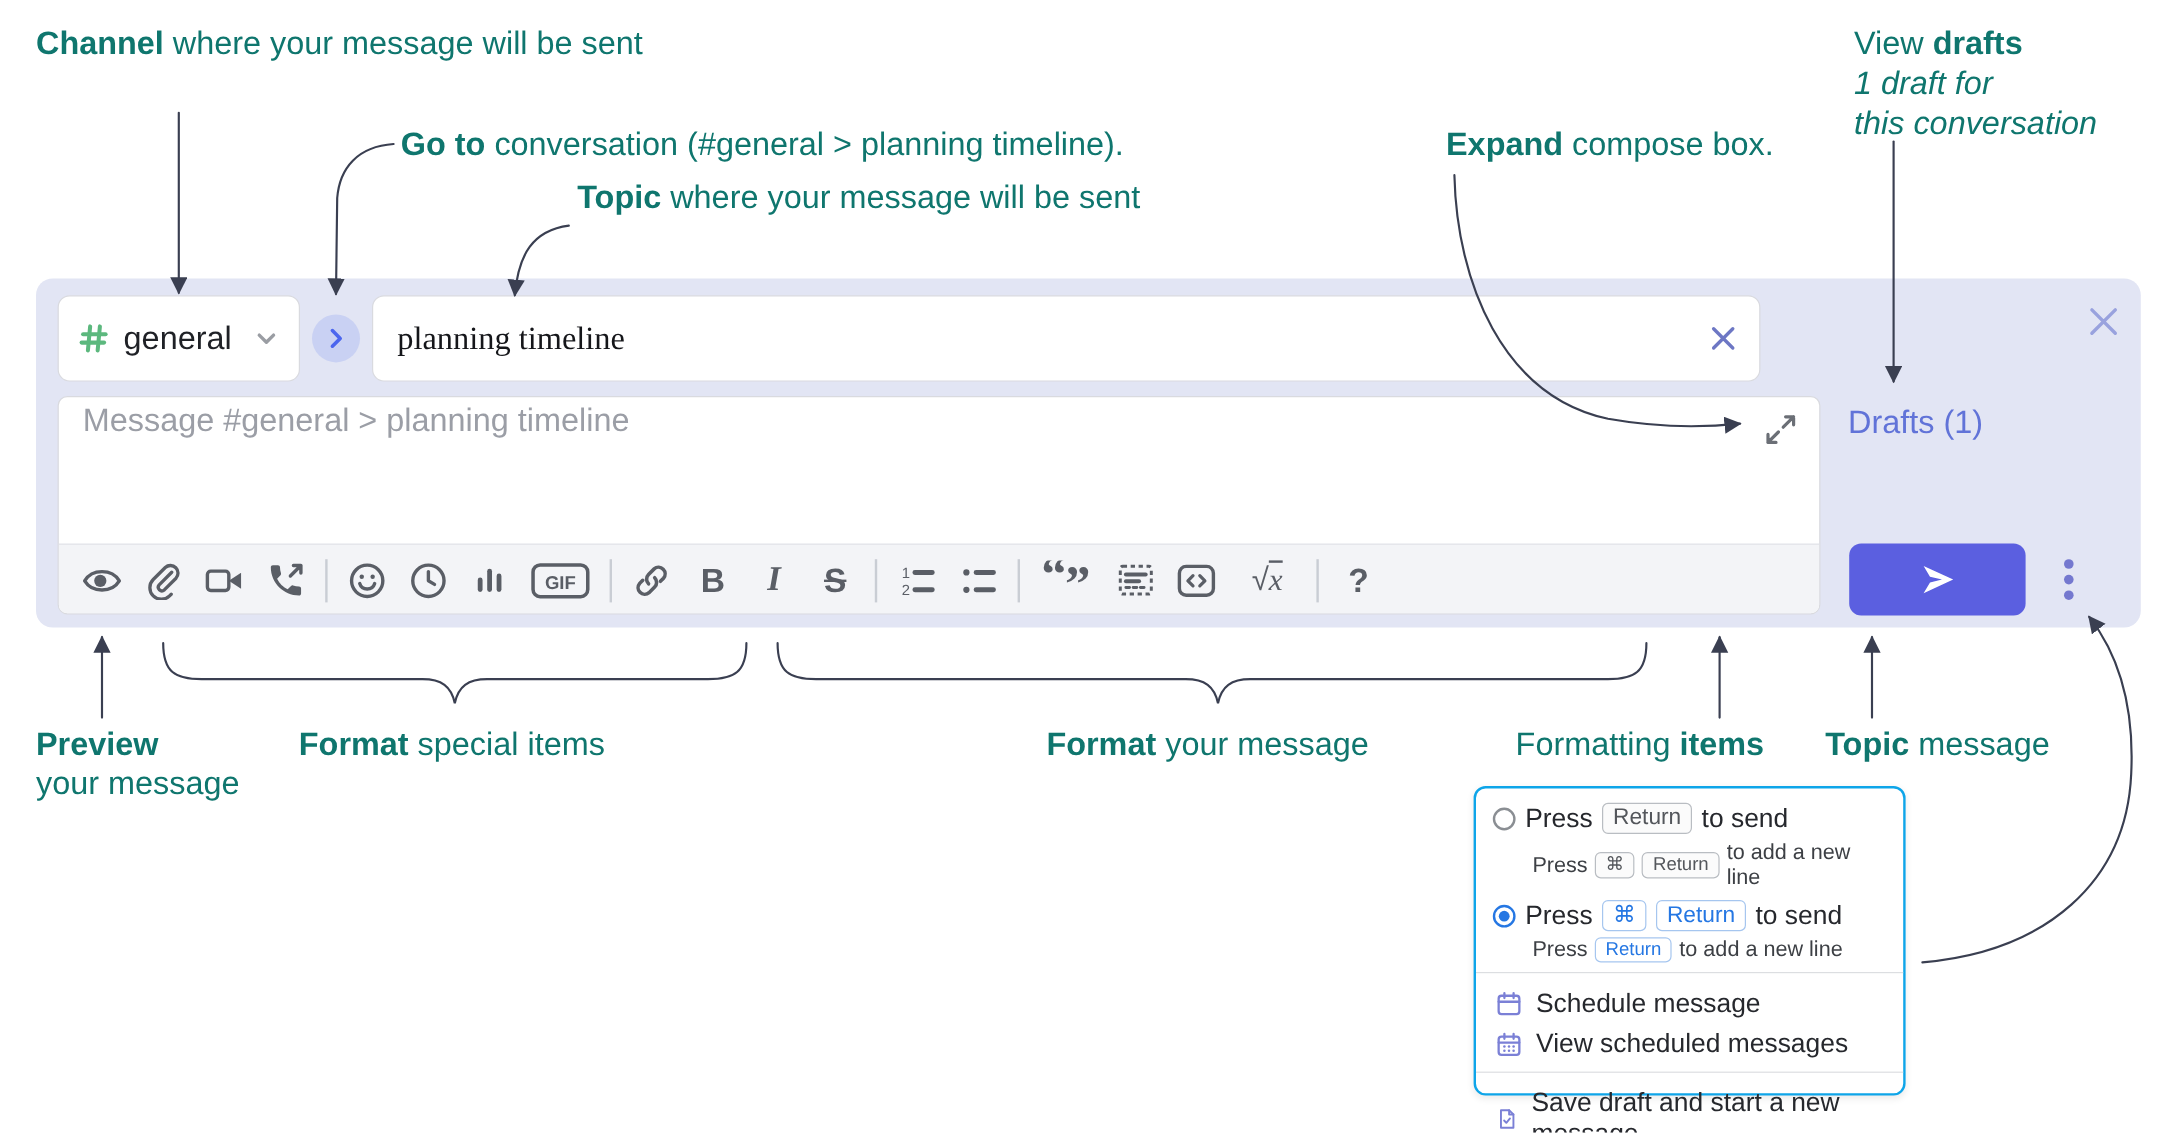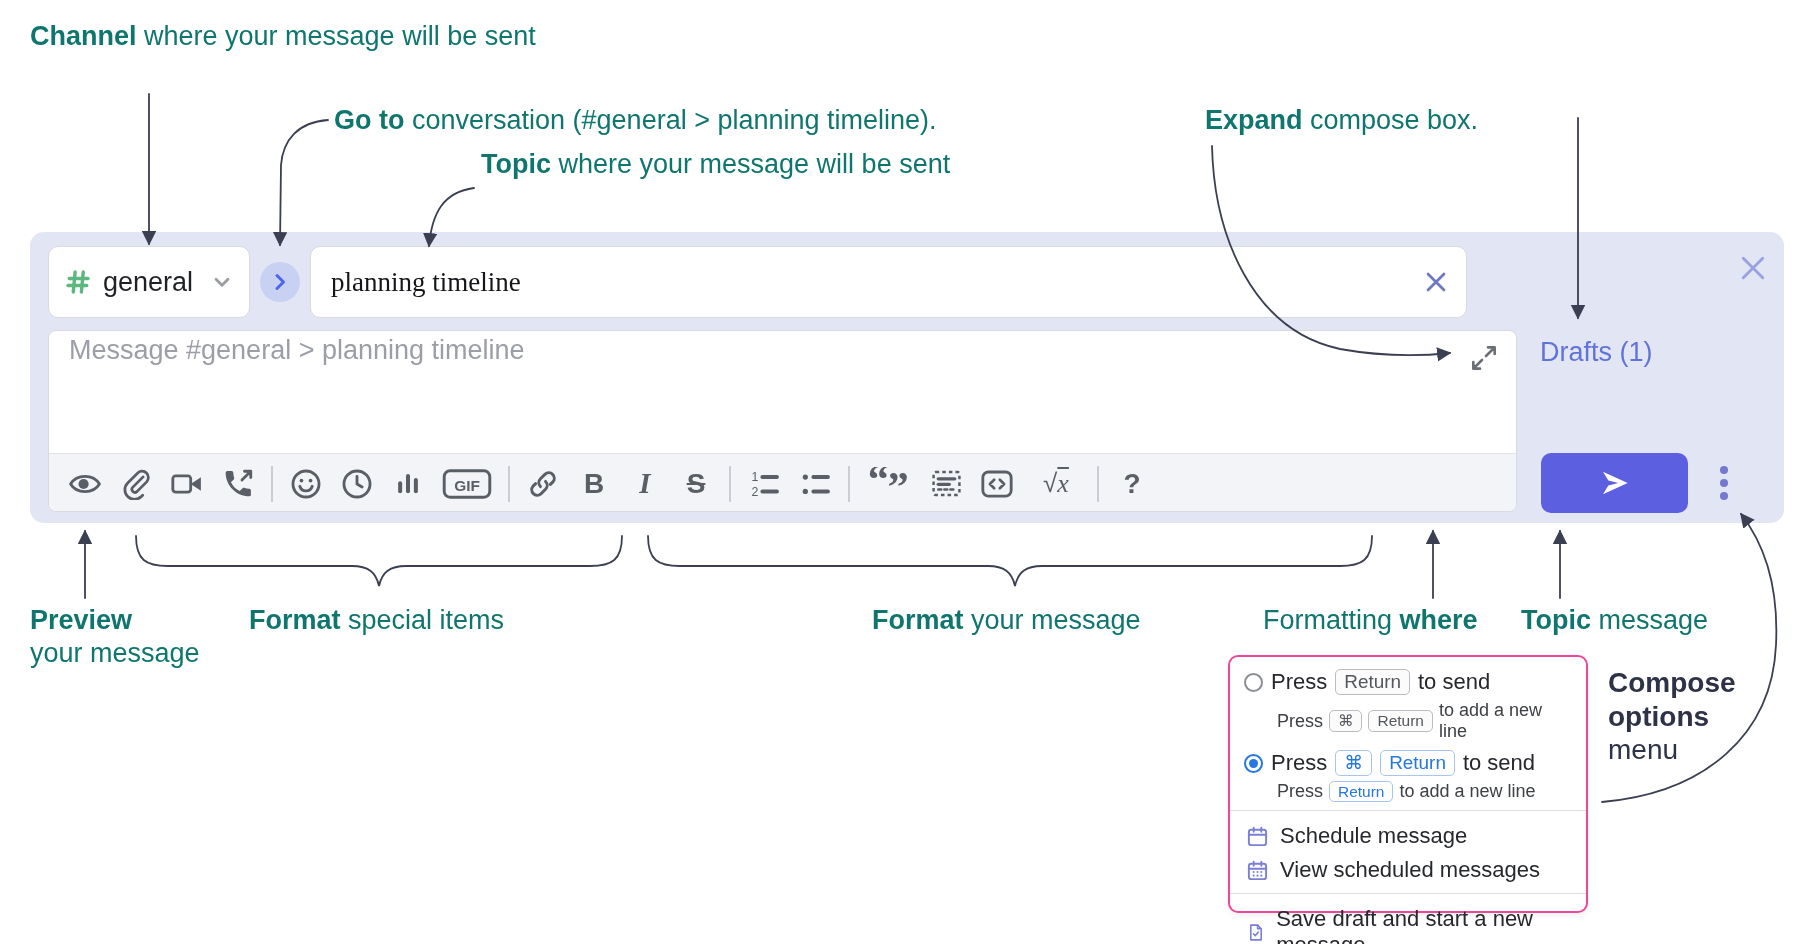--- a/index.html
+++ b/index.html
@@ -40,21 +40,21 @@
   .tb-math{font-size:26px;font-weight:400;}
   .tb-math i{font-family:"Liberation Serif",serif;text-decoration:overline;}
   .drafts-link{position:absolute;left:1540px;top:337px;font-size:27px;color:#6173d8;text-decoration:none;cursor:pointer;}
   .send-btn{position:absolute;left:1541px;top:453px;width:147px;height:60px;background:#5b5fe0;border:none;border-radius:10px;
             display:flex;align-items:center;justify-content:center;cursor:pointer;}
   .dots-btn{position:absolute;left:1712px;top:457px;width:24px;height:52px;border:none;background:transparent;cursor:pointer;
             display:flex;flex-direction:column;align-items:center;justify-content:center;gap:5px;padding:0;}
   .dot{width:8px;height:8px;border-radius:50%;background:#7478cf;}
 
   
-  .popup{position:absolute;left:1228px;top:655px;width:360px;height:258px;background:#fff;border:2px solid #ec4899;
+  .popup{position:absolute;left:1228px;top:655px;width:360px;height:258px;background:#fff;border:2px solid #0ea5e9;
          border-radius:10px;box-sizing:border-box;box-shadow:0 2px 6px rgba(0,0,0,.08);padding:12px 14px 8px 14px;font-size:22px;color:#26282d;}
   .opt-main{display:flex;align-items:center;gap:8px;margin-bottom:5px;cursor:pointer;}
   .opt-sub{display:flex;align-items:center;gap:6px;margin:0 0 8px 33px;font-size:18px;color:#3d4045;}
   .radio{width:19px;height:19px;border-radius:50%;border:2px solid #8a8e93;box-sizing:border-box;flex:0 0 auto;}
   .radio.sel{border-color:#2577e3;position:relative;}
   .radio.sel::after{content:"";position:absolute;left:3px;top:3px;width:9px;height:9px;border-radius:50%;background:#2577e3;}
   .key{display:inline-block;border:1.5px solid #b9bdc2;border-radius:5px;background:#fbfbfb;color:#54575c;
        padding:0 8px;line-height:1.25;font-size:0.86em;font-family:"Liberation Sans","DejaVu Sans",sans-serif;}
   .key.blue{border-color:#a6c6ef;color:#2577e3;background:#fff;}
   .pop-div{height:1px;background:#dcdee1;margin:6px -14px 8px -14px;}
@@ -256,47 +256,47 @@
   </div>
 
   <div class="ann" style="left:481px;top:148px">
     <b>Topic</b><span> where your message will be sent</span>
   </div>
 
   <div class="ann" style="left:1205px;top:104px">
     <b>Expand</b><span> compose box.</span>
   </div>
 
+  <div class="ann" style="left:1545px;top:20px">
+    <div><span>View </span><b>drafts</b></div>
+    <div class="it">1 draft for</div>
+    <div class="it">this conversation</div>
+  </div>
 
   <div class="ann" style="left:30px;top:604px">
     <div><b>Preview</b></div>
     <div>your message</div>
   </div>
 
   <div class="ann" style="left:249px;top:604px">
     <b>Format</b><span> special items</span>
   </div>
 
   <div class="ann" style="left:872px;top:604px">
     <b>Format</b><span> your message</span>
   </div>
 
   <div class="ann" style="left:1263px;top:604px">
-    <span>Formatting </span><b>where</b>
+    <span>Formatting </span><b>items</b>
   </div>
 
   <div class="ann" style="left:1521px;top:604px">
     <b>Topic</b><span> message</span>
   </div>
 
-  <div class="co-ann">
-    <div><b>Compose</b></div>
-    <div><b>options</b></div>
-    <div>menu</div>
-  </div>
 
   <div class="popup">
     <div class="opt-main">
       <span class="radio"></span>
       <span>Press</span>
       <span class="key">Return</span>
       <span>to send</span>
     </div>
     <div class="opt-sub">
       <span>Press</span>

